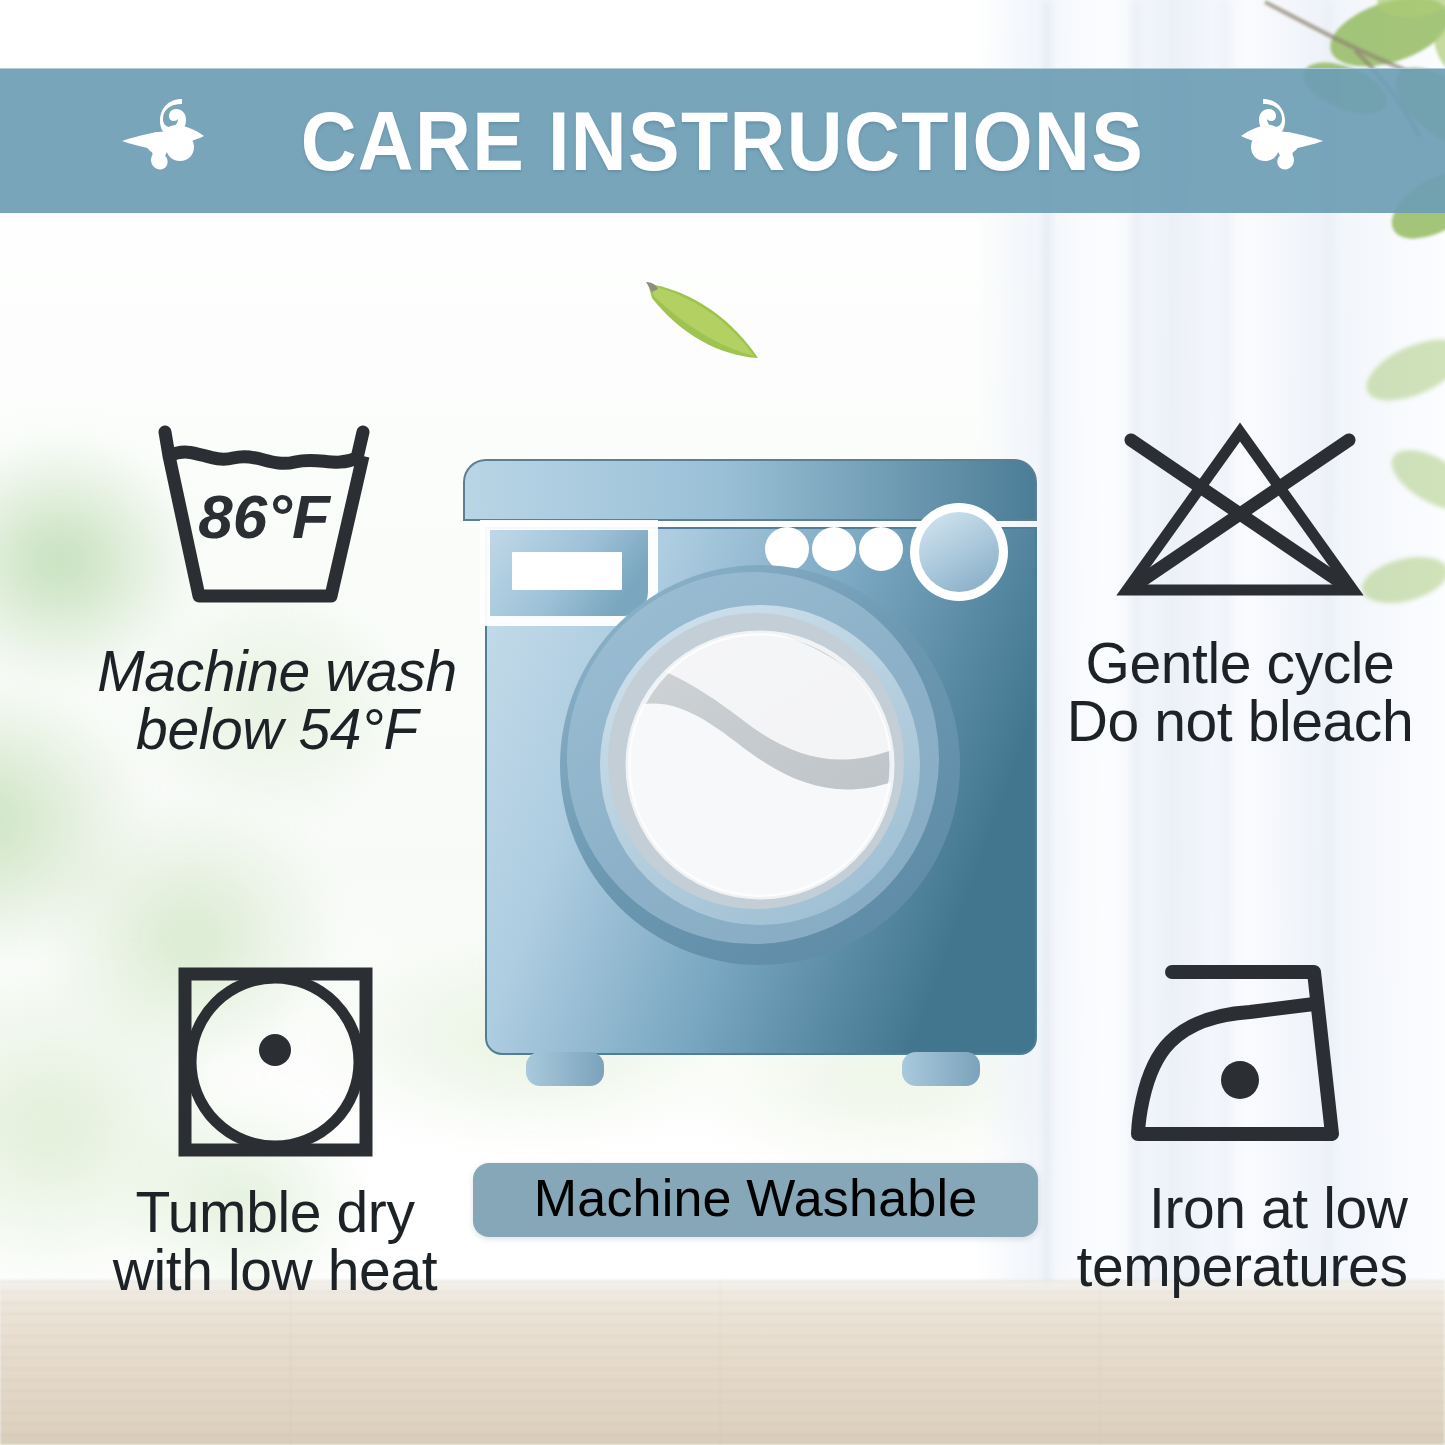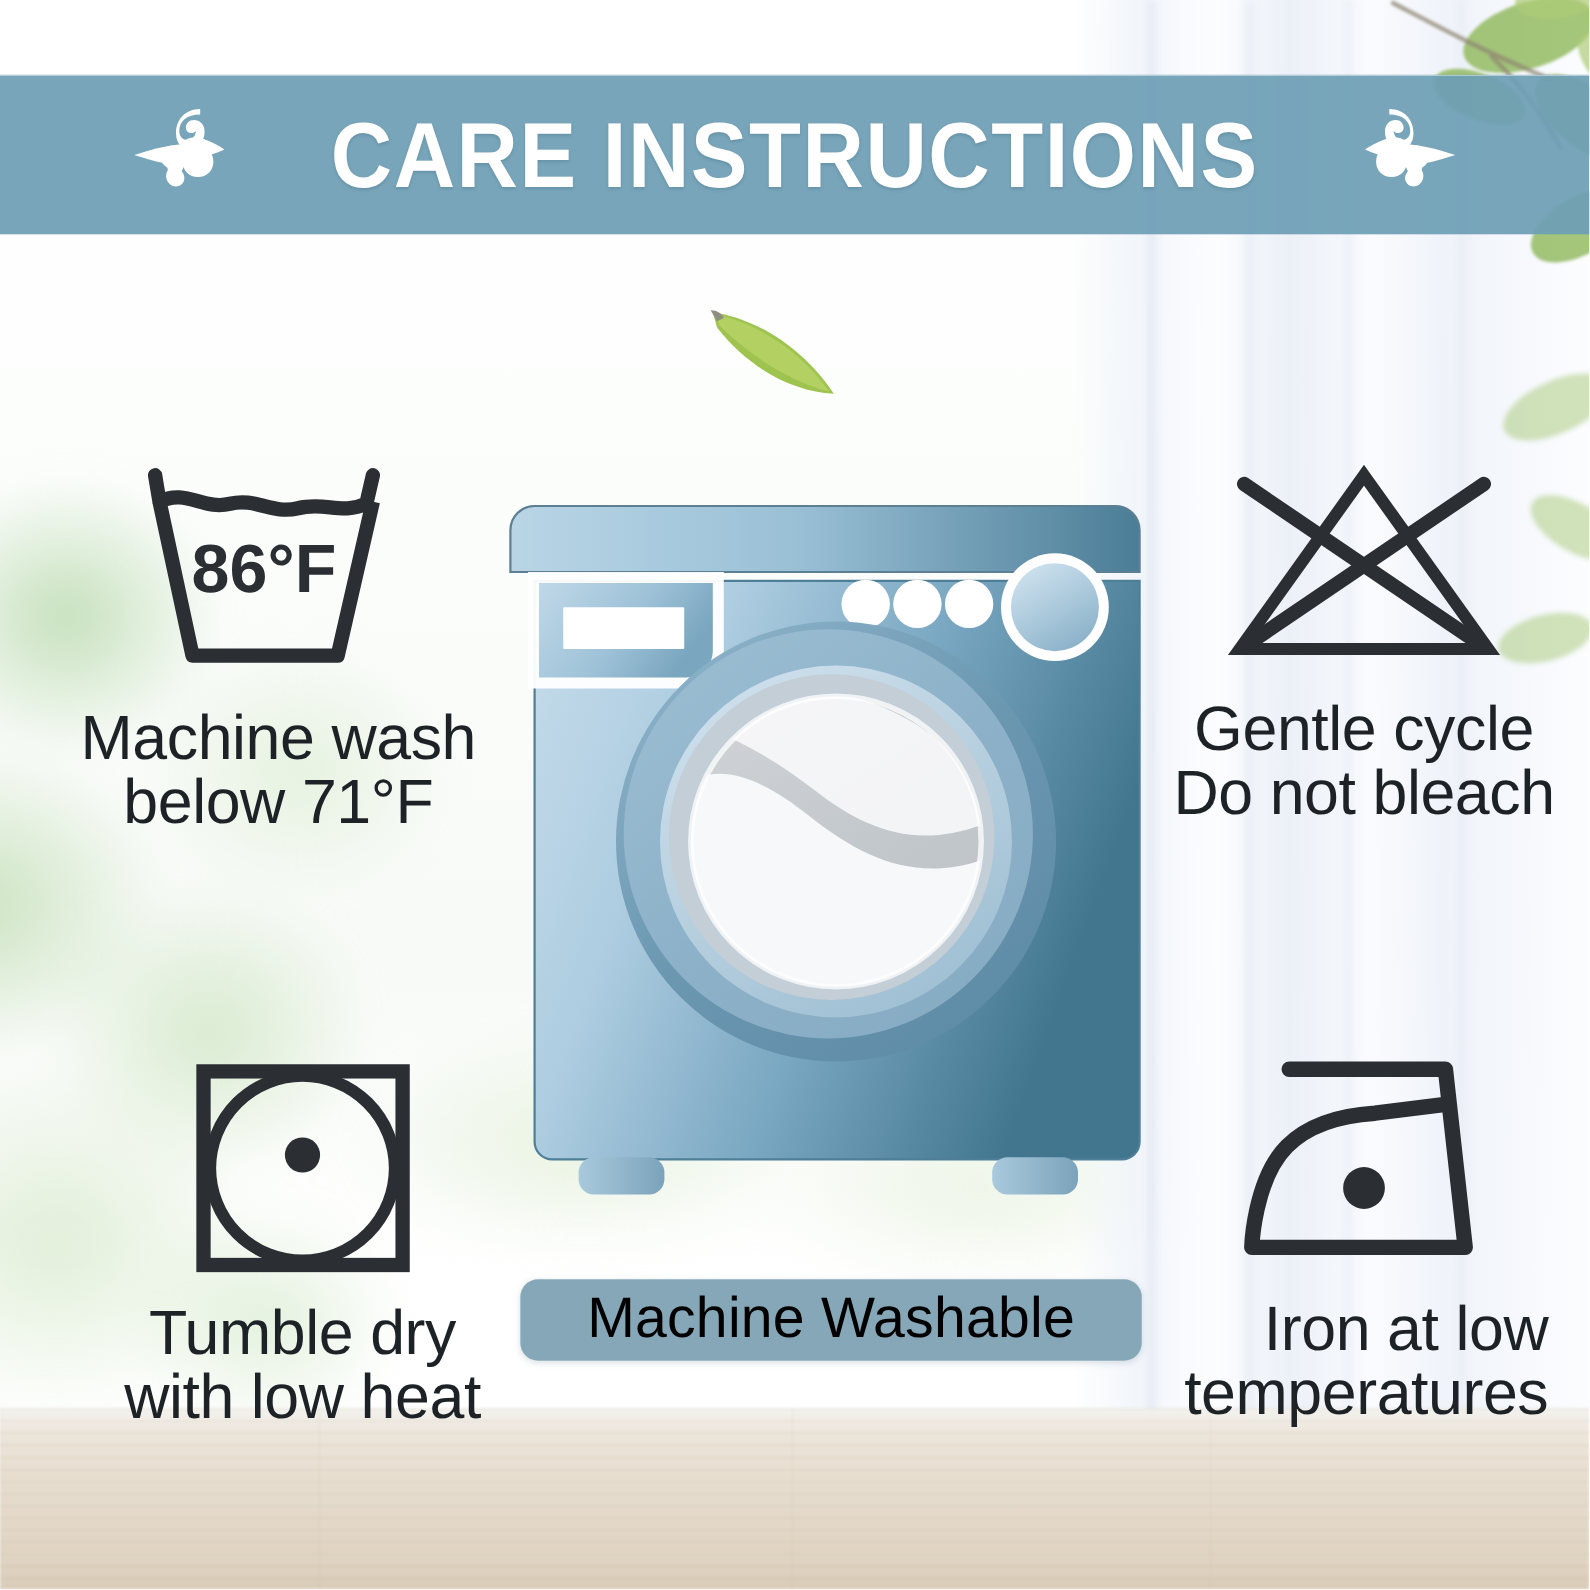--- a/index.html
+++ b/index.html
@@ -105,21 +105,21 @@
   .fleur{width:120px;height:100px;flex:0 0 auto;}
   .fleur.right{transform:scaleX(-1);}
 
   
   .block{position:absolute;display:flex;flex-direction:column;align-items:center;}
   .block .sym{display:block;}
   .cap{
     text-align:center;color:#1d2226;font-size:57px;line-height:1.02;
     letter-spacing:-.4px;white-space:pre-line;
   }
-  #wash-block{left:18px;top:418px;width:470px;}
+  #wash-block{left:42px;top:418px;width:470px;font-style:italic;}
   #wash-block .cap{margin-top:24px;}
   #bleach-block{left:1030px;top:418px;width:420px;}
   #bleach-block .cap{margin-top:26px;}
   #dry-block{left:55px;top:962px;width:440px;}
   #dry-block .cap{margin-top:21px;}
   #iron-block{left:1022px;top:962px;width:440px;}
   #iron-block .cap{margin-top:22px;text-align:right;}
 
   
   #washer{position:absolute;left:440px;top:420px;width:620px;height:740px;}
@@ -217,21 +217,21 @@
     <path d="M6 10 C12 10 16 13 18 17 L12 20 Z" fill="#8e8d7e"></path>
   </svg>
 
   <div class="block" id="wash-block">
     <svg class="sym" width="260" height="200" viewBox="0 0 260 200">
       <path d="M18 14 L22 38 C46 26 62 46 86 40 C110 34 124 50 148 44 C172 38 188 50 210 40 L216 14" fill="none" stroke="#2b2f33" stroke-width="13" stroke-linecap="round" stroke-linejoin="round"></path>
       <path d="M22 38 L52 178 L184 178 L216 38" fill="none" stroke="#2b2f33" stroke-width="13" stroke-linejoin="round"></path>
       <text x="117" y="120" text-anchor="middle" fill="#2b2f33" font-family="Liberation Sans, sans-serif" font-size="62" font-weight="700">86°F</text>
     </svg>
     <div class="cap">Machine wash
-below 71°F</div>
+below 54°F</div>
   </div>
 
   <div class="block" id="bleach-block">
     <svg class="sym" width="262" height="190" viewBox="0 0 262 190">
       <path d="M131 14 L244 172 L18 172 Z" fill="none" stroke="#2b2f33" stroke-width="11" stroke-linejoin="miter"></path>
       <line x1="22" y1="22" x2="240" y2="170" stroke="#2b2f33" stroke-width="13" stroke-linecap="round"></line>
       <line x1="240" y1="22" x2="22" y2="170" stroke="#2b2f33" stroke-width="13" stroke-linecap="round"></line>
     </svg>
     <div class="cap">Gentle cycle
 Do not bleach</div>

